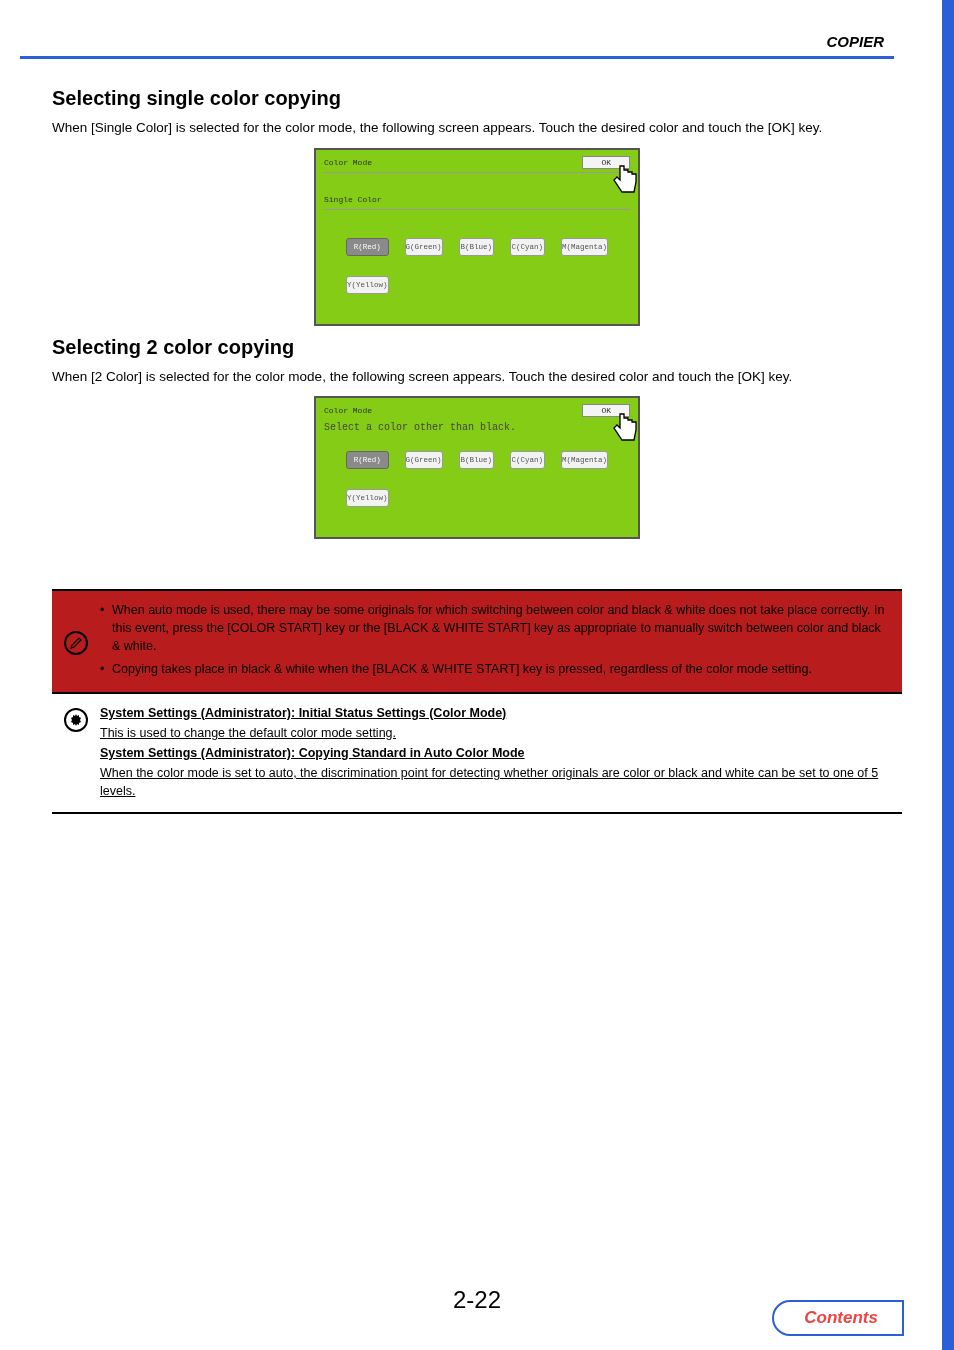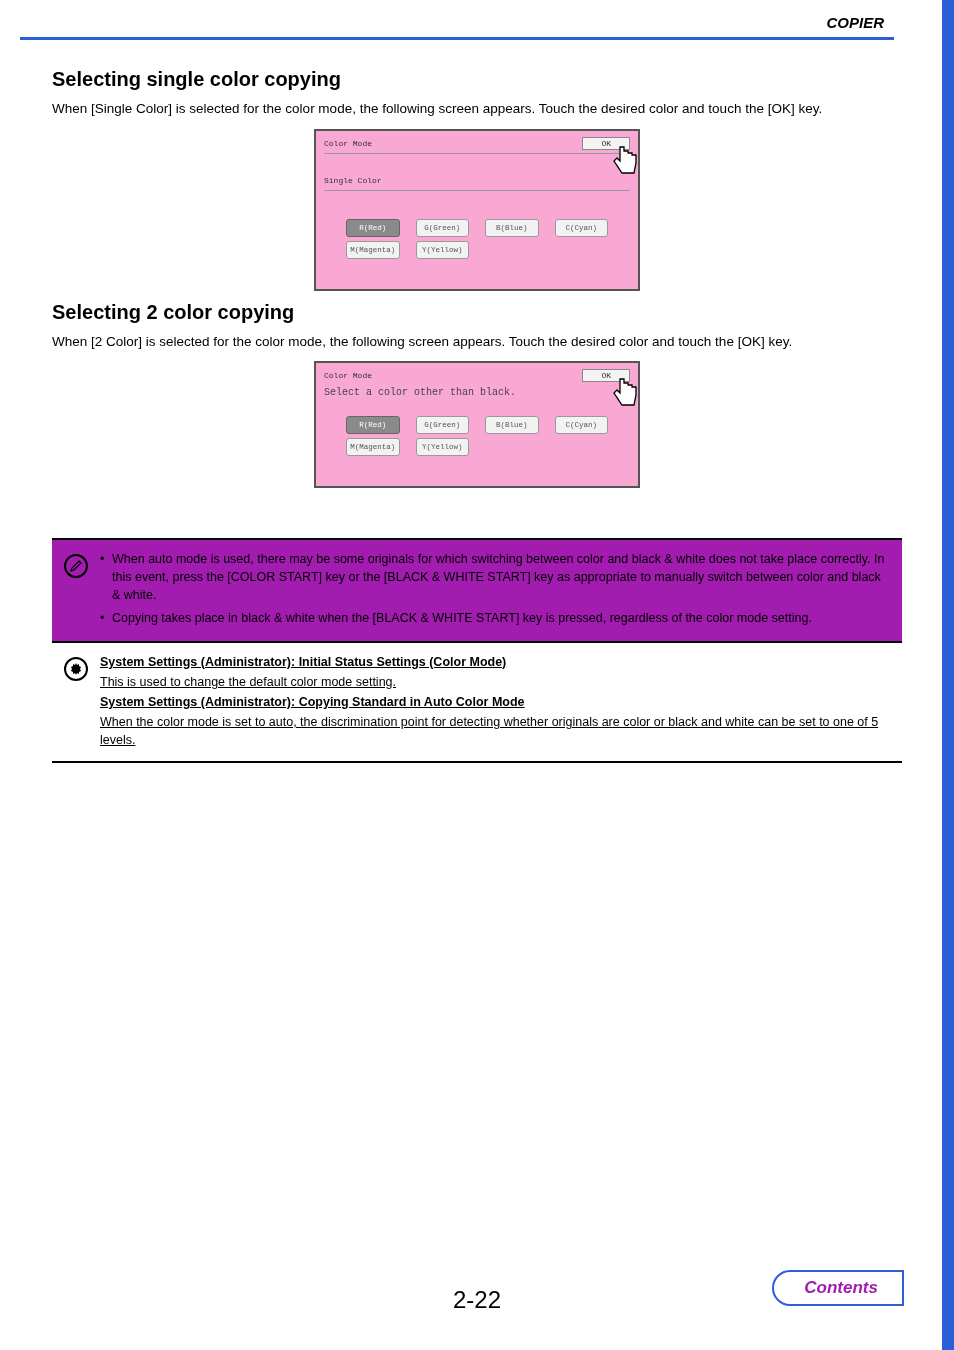--- a/index.html
+++ b/index.html
@@ -11,21 +11,21 @@
     position: relative;
     color: #000;
   }
   .blue-edge {
     position: absolute;
     top: 0; right: 0;
     width: 12px; height: 100%;
     background: #2a5fd8;
   }
   .header-area {
-    padding: 14px 40px 0 0;
+    padding: 33px 40px 0 0;
     text-align: right;
   }
   .header-title {
     font-weight: bold;
     font-size: 15px;
     font-style: italic;
     color: #000;
     padding-right: 30px;
   }
   .header-rule {
@@ -43,21 +43,21 @@
   }
   p.section-p {
     font-size: 13.5px;
     line-height: 1.45;
     margin-bottom: 10px;
   }
   .panel {
     width: 326px;
     margin: 0 auto 10px auto;
     border: 2px solid #555;
-    background: #f9a8d4;
+    background: #84cc16;
     padding: 6px 8px 18px 8px;
     position: relative;
   }
   .panel-head {
     display: flex;
     justify-content: space-between;
     align-items: center;
     font-family: "Courier New", monospace;
     font-size: 8px;
     color: #333;
@@ -83,22 +83,22 @@
     margin-bottom: 4px;
   }
   .panel-hint {
     font-family: "Courier New", monospace;
     font-size: 10px;
     color: #444;
     padding: 2px 0 6px 0;
   }
   .button-grid {
     display: grid;
-    grid-template-columns: repeat(4, 1fr);
-    gap: 4px 16px;
+    grid-template-columns: repeat(5, 1fr);
+    gap: 20px 16px;
     padding: 12px 22px;
   }
   .color-btn {
     border: 1px solid #999;
     border-radius: 3px;
     background: #f2f2f2;
     font-family: "Courier New", monospace;
     font-size: 7.5px;
     text-align: center;
     padding: 4px 0;
@@ -123,21 +123,21 @@
     padding: 10px 6px 10px 0;
     margin-top: 50px;
     font-size: 12.5px;
     line-height: 1.45;
   }
   .admin-box {
     margin-top: 0;
     border-top: none;
     text-decoration: underline;
   }
-  .note-box.gray { background: #a21caf; }
+  .note-box.gray { background: #b91c1c; align-items: center; }
   .icon-col {
     width: 48px;
     flex: 0 0 48px;
     display: flex;
     align-items: flex-start;
     justify-content: center;
     padding-top: 4px;
   }
   .note-icon, .gear-icon {
     width: 24px; height: 24px;
@@ -159,25 +159,25 @@
     left: 0; right: 0;
     bottom: 36px;
     text-align: center;
     font-size: 24px;
     font-weight: normal;
     margin-top: 36px;
   }
   .contents-btn {
     position: absolute;
     right: 50px;
-    bottom: 44px;
+    bottom: 14px;
     border: 2px solid #2a5fd8;
     border-radius: 18px 0 0 18px;
     padding: 6px 24px 6px 30px;
-    color: #a21caf;
+    color: #ef4444;
     font-weight: bold;
     font-style: italic;
     font-size: 17px;
     background: #fff;
   }
   .spacer { height: 12px; }
 </style>
 </head>
 <body>
 

